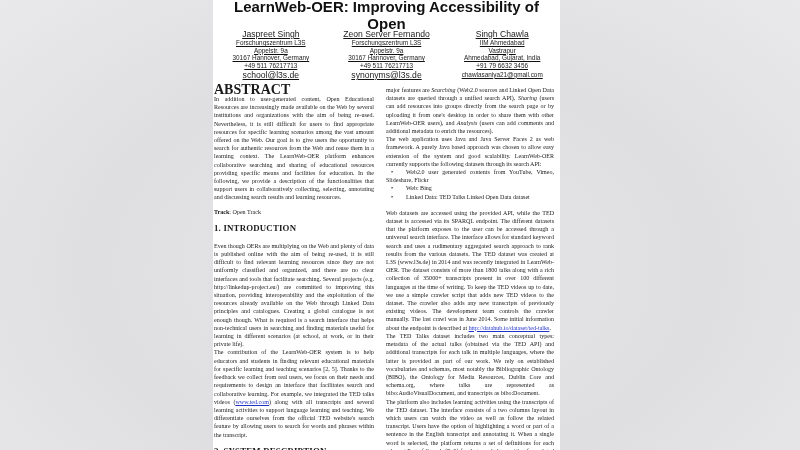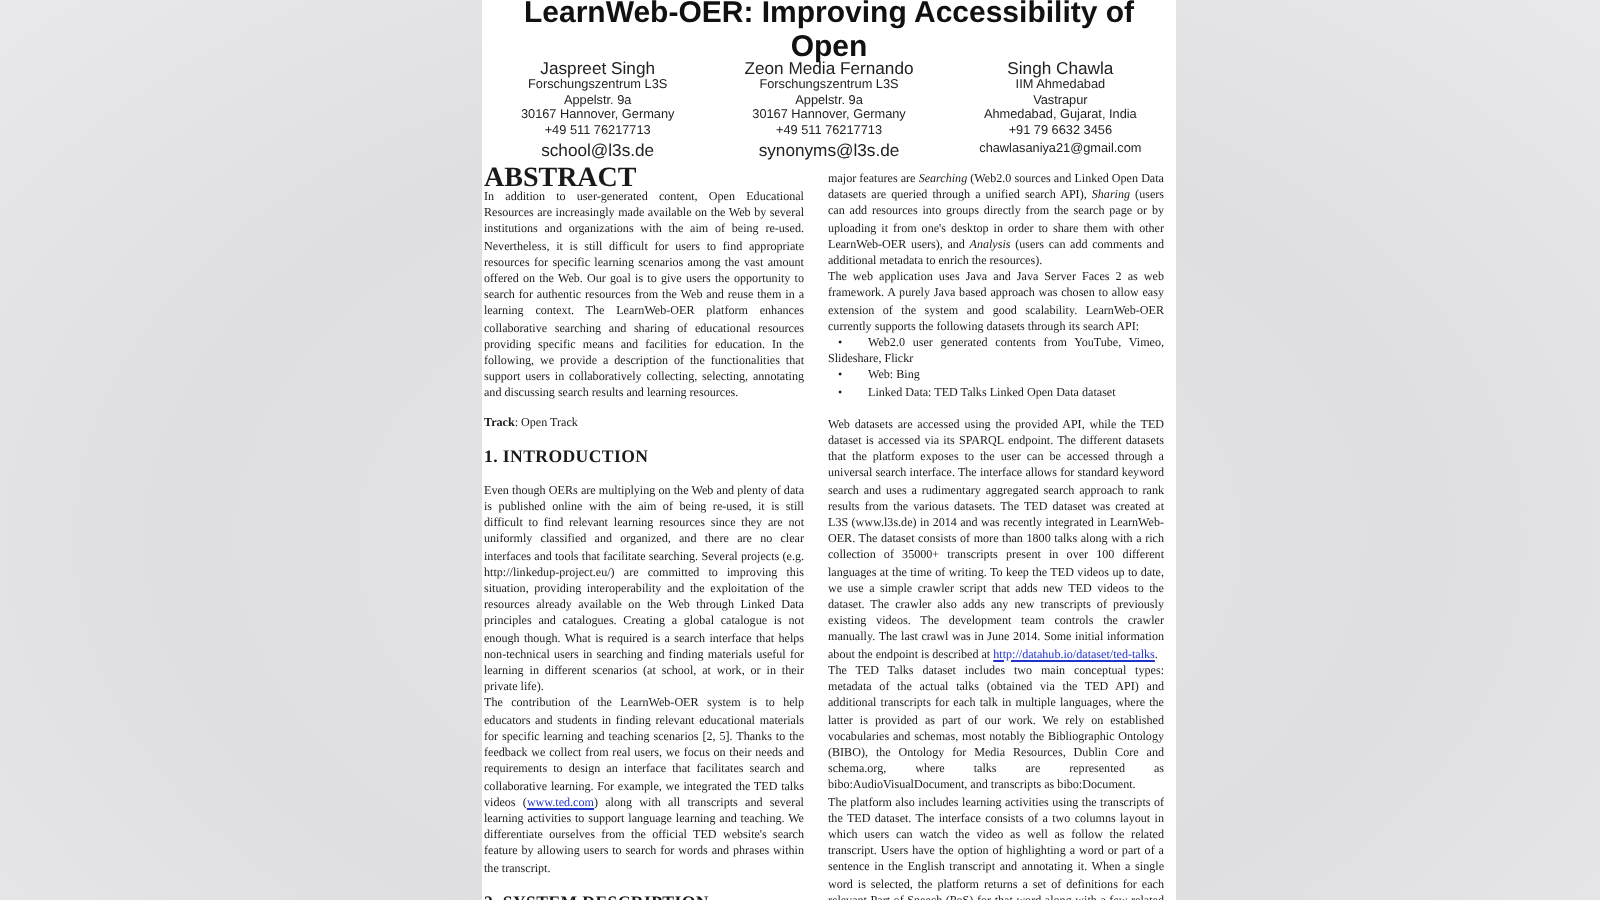--- a/index.html
+++ b/index.html
@@ -4,34 +4,35 @@
 <style>
   html, body { margin: 0; padding: 0; }
   body {
     width: 800px; height: 450px; overflow: hidden;
     background: radial-gradient(ellipse at 50% 60%, #e6e6e8 0%, #dfdfe1 55%, #e9e9eb 100%);
     position: relative;
     font-family: "Liberation Serif", serif;
     color: #111;
   }
   .page {
-    position: absolute; left: 241px; top: 0; width: 347px; height: 450px;
+    position: absolute; left: 213px; top: 0; width: 347px; height: 450px;
     background: #ffffff;
     overflow: hidden;
   }
   .title {
     position: absolute; left: 0; top: -2px; width: 347px;
     text-align: center;
     font-family: "Liberation Sans", sans-serif;
     font-weight: bold; font-size: 15px; line-height: 17px;
     color: #111;
   }
   .authors {
     position: absolute; left: 0; top: 29px; width: 347px;
     display: flex;
+    text-decoration: underline;
   }
   .author {
     flex: 1; text-align: center;
     font-family: "Liberation Sans", sans-serif;
     color: #222;
   }
   .author .name { font-size: 8.6px; line-height: 10px; }
   .author .line { font-size: 6.4px; line-height: 7.7px; }
   .author .email { font-size: 8.6px; line-height: 11px; }
   .author .email.small { font-size: 6.4px; line-height: 10px; }
@@ -75,21 +76,21 @@
   <div class="authors">
     <div class="author">
       <div class="name">Jaspreet Singh</div>
       <div class="line">Forschungszentrum L3S</div>
       <div class="line">Appelstr. 9a</div>
       <div class="line">30167 Hannover, Germany</div>
       <div class="line">+49 511 76217713</div>
       <div class="email">school@l3s.de</div>
     </div>
     <div class="author">
-      <div class="name">Zeon Media Fernando</div>
+      <div class="name">Zeon Server Fernando</div>
       <div class="line">Forschungszentrum L3S</div>
       <div class="line">Appelstr. 9a</div>
       <div class="line">30167 Hannover, Germany</div>
       <div class="line">+49 511 76217713</div>
       <div class="email">synonyms@l3s.de</div>
     </div>
     <div class="author">
       <div class="name">Singh Chawla</div>
       <div class="line">IIM Ahmedabad</div>
       <div class="line">Vastrapur</div>

